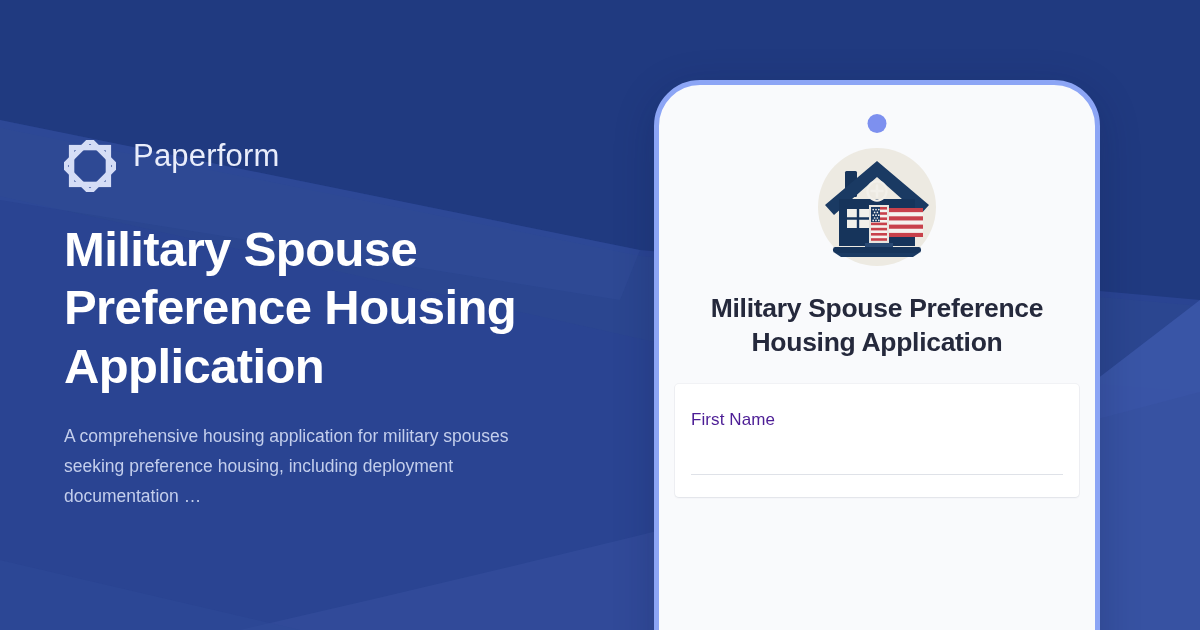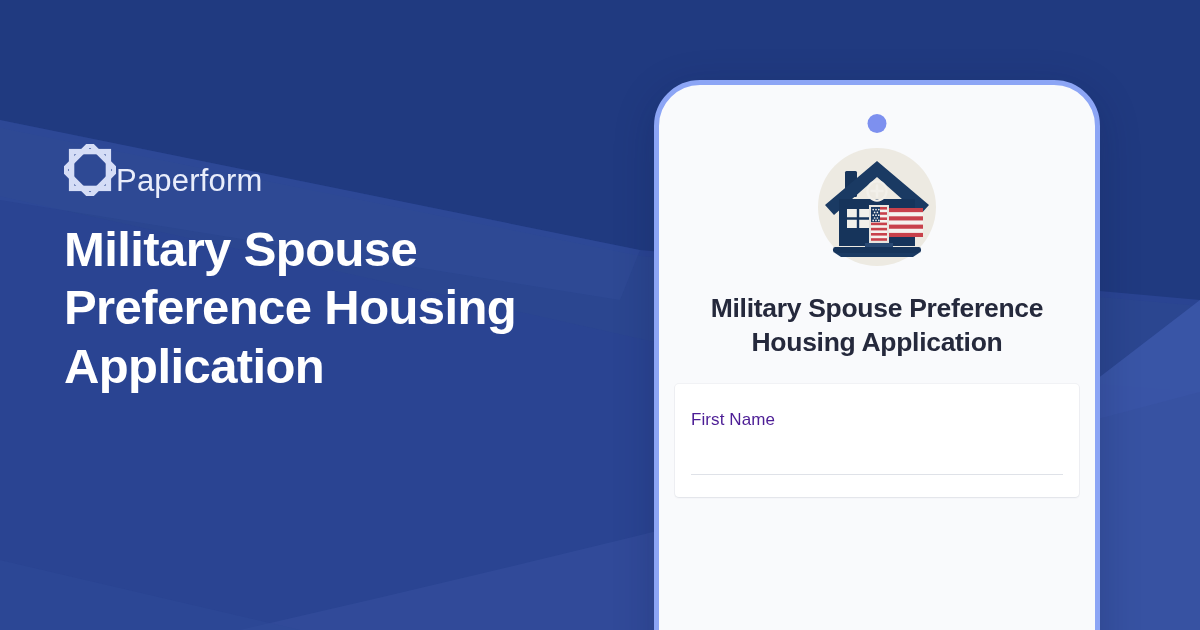--- a/index.html
+++ b/index.html
@@ -20,21 +20,21 @@
   .bg-layer { position:absolute; inset:0; overflow:hidden; }
   .bg-layer svg { display:block; width:1200px; height:630px; }
 
   
   .left-col {
     position:absolute;
     left:64px; top:140px;
     width:540px;
   }
   .brand {
-    display:flex; align-items:flex-end; 
+    display:flex; align-items:flex-start; gap:17px;
     height:56px; margin-bottom:24px;
   }
   .brand-mark { width:52px; height:52px; flex:0 0 52px; }
   .brand-name {
     font-size:31px; font-weight:400; letter-spacing:.2px;
     color:#E9EDFB; line-height:1;
   }
   .headline {
     font-size:49px;
     font-weight:700;
@@ -147,20 +147,21 @@
             <rect x="7.6" y="7.6" width="36.8" height="36.8"></rect>
             <rect x="7.6" y="7.6" width="36.8" height="36.8" transform="rotate(45 26 26)"></rect>
           </g>
         </svg>
       </span>
       <span class="brand-name">Paperform</span>
     </div>
 
     <h1 class="headline">Military Spouse Preference Housing Application</h1>
 
+    <p class="desc">A comprehensive housing application for military spouses seeking preference housing, including deployment documentation …</p>
   </div>
 
   <div class="phone">
 
     <div class="phone-cam"></div>
 
     <div class="phone-body">
 
       <div class="form-icon-wrap">
         <span class="form-icon">

